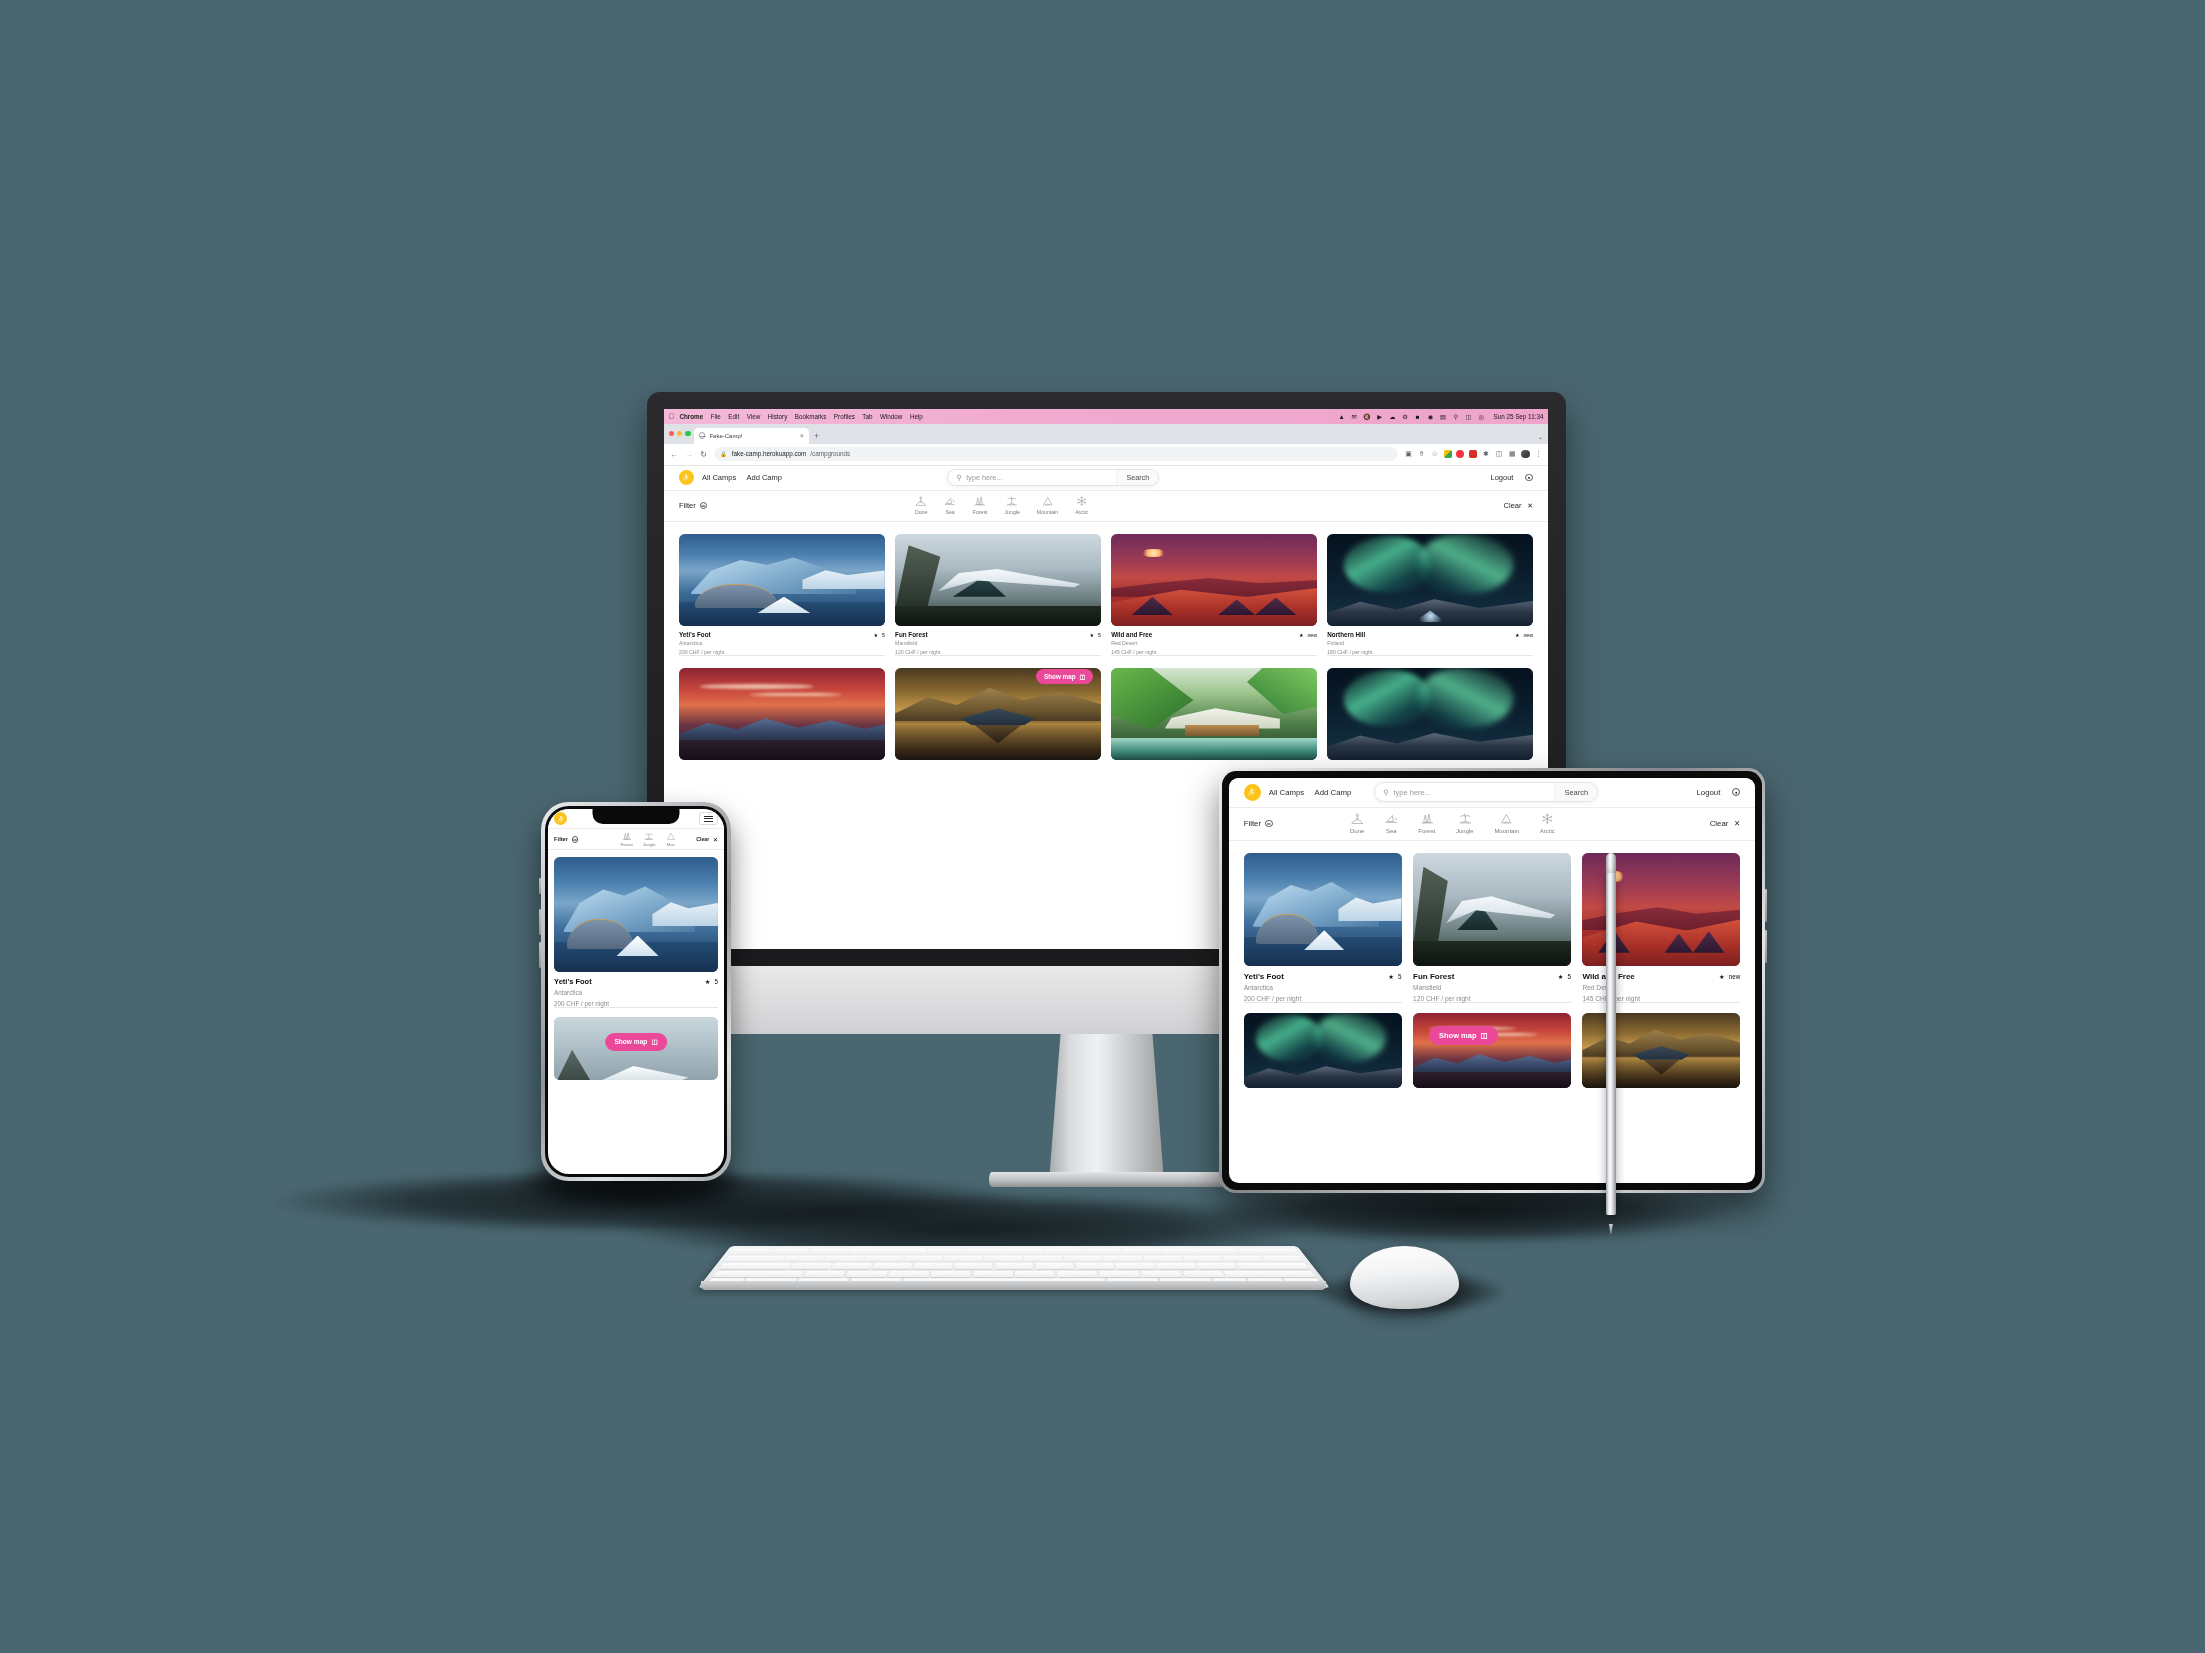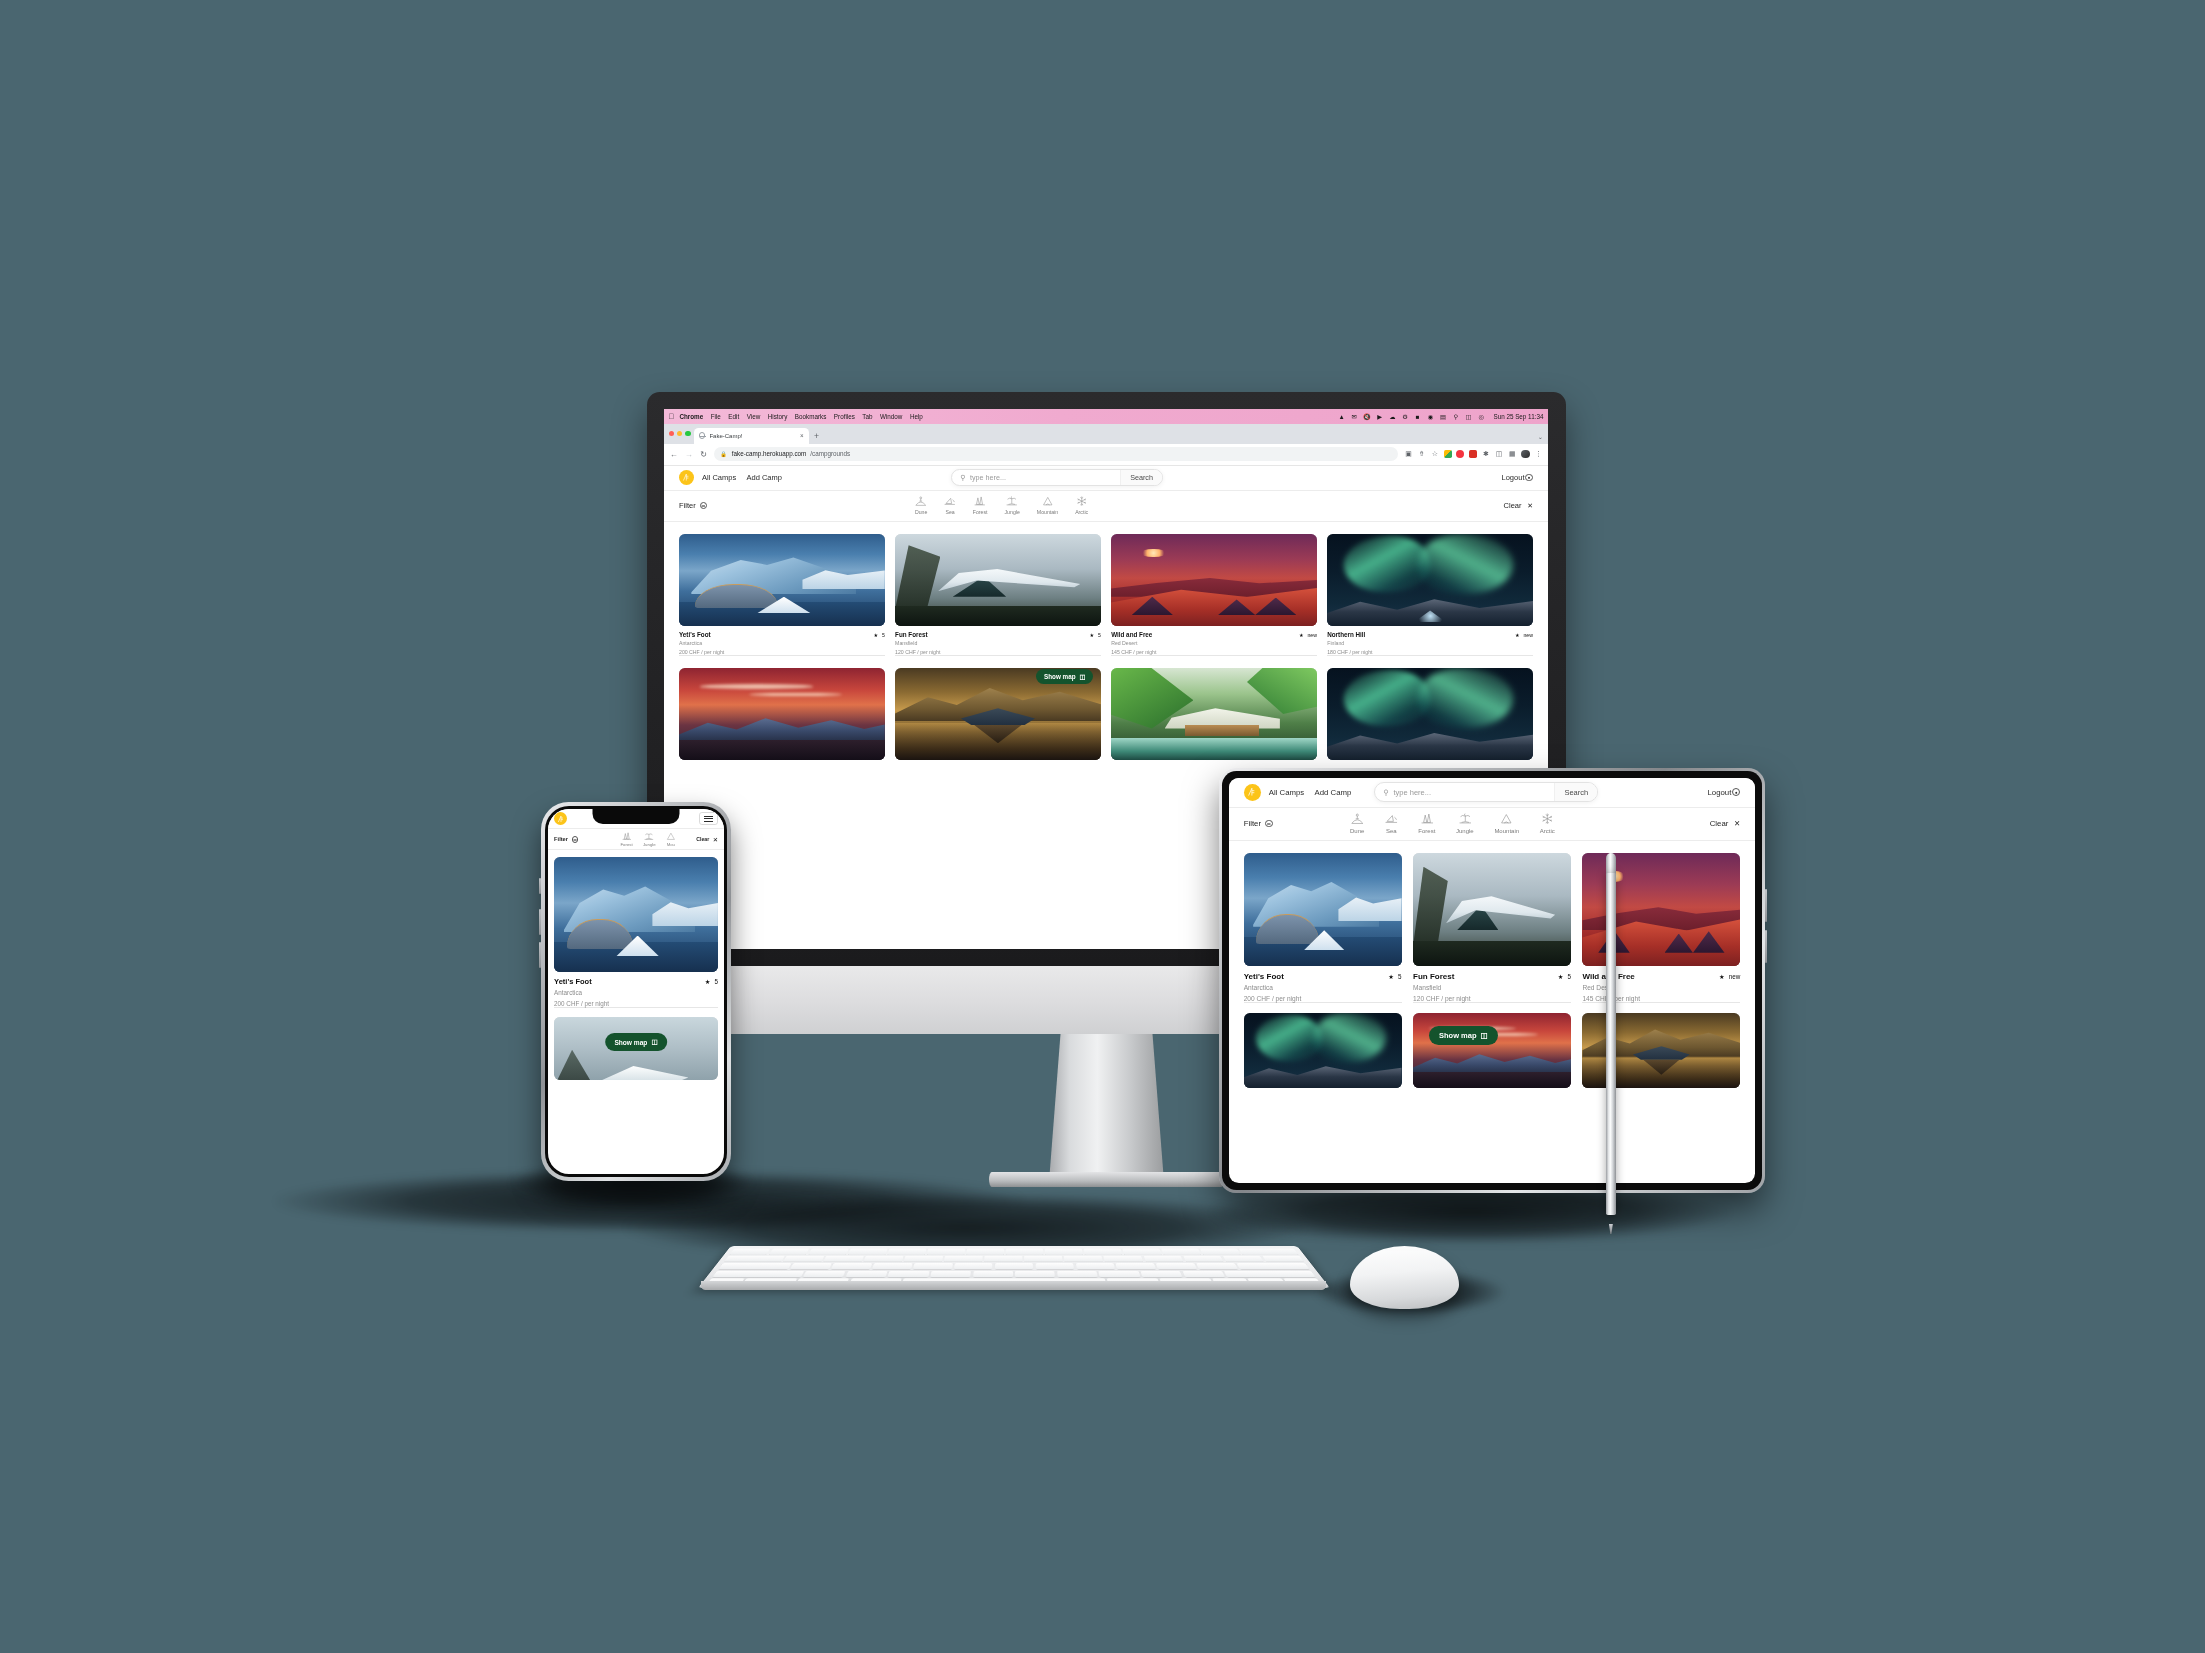--- a/index.html
+++ b/index.html
@@ -102,21 +102,21 @@
     flex: 0 0 auto; color: #fff;
   }
   .brand svg { display: block; }
   .navlinks { display: flex; gap: 10.3px; margin-left: 8px; }
   .navlink { color: #2b2b2b; white-space: nowrap; }
   .searchwrap { margin: 0 auto; display: flex; align-items: center;
     border: 0.6px solid #e3e3e3; border-radius: 574px; background: #fff;
     box-shadow: 0 1.1px 5.7px rgba(0,0,0,.06); overflow: hidden; }
   .searchwrap .sfield { display: flex; align-items: center; gap: 4.6px; padding: 0 8px; color: #9a9a9a; }
   .searchwrap .sbtn { background: #fafafa; color: #4a4a4a; height: 100%; display: flex; align-items: center; padding: 0 9.2px; border-left: 0.6px solid #f0f0f0;}
-  .logout { margin-left: auto; display: flex; align-items: center; gap: 1px; color: #2b2b2b; white-space: nowrap; }
+  .logout { margin-left: auto; display: flex; align-items: center; gap: 12px; color: #2b2b2b; white-space: nowrap; }
   .logout .uico { border-radius: 50%; border: 0.7px solid #555; display: inline-flex; align-items: center; justify-content: center; }
 
   .filterbar { display: flex; align-items: center; padding: 0 15px; border-bottom: 0.6px solid #ececec; }
   .filter-label { display: flex; align-items: center; gap: 4px; color: #1d1d1d; }
   .filter-label .fico { border-radius: 50%; border: 0.7px solid #555; display: inline-flex; align-items: center; justify-content: center; }
   .cats { margin: 0 auto; display: flex; }
   .cat { display: flex; flex-direction: column; align-items: center; gap: 1.1px; color: #7c7c7c; }
   .cat .cglyph { display: block; }
   .cat .clabel { white-space: nowrap; }
   .clearbtn { margin-left: auto; display: flex; align-items: center; gap: 5.7px; color: #1d1d1d; }
@@ -124,22 +124,22 @@
   .grid { display: grid; }
   .card { display: flex; flex-direction: column; }
   .card .photo { border-radius: 5.7px; overflow: hidden; position: relative; background: #ddd; }
   .card .titlerow { display: flex; align-items: baseline; }
   .card .cname { font-weight: bold; color: #111; }
   .card .crate { margin-left: auto; color: #111; display: flex; align-items: center; gap: 2.3px; white-space: nowrap; }
   .card .cloc { color: #8d8d8d; }
   .card .cprice { color: #8d8d8d; border-bottom: 0.6px solid #e6e6e6; display: inline-block; }
 
   .showmap {
-    position: absolute; background: #14532d; color: #fff; border-radius: 574px;
-    display: flex; align-items: flex-end; gap: 4px; font-weight: bold; white-space: nowrap; z-index: 40;
+    position: absolute; background: #ec4899; color: #fff; border-radius: 574px;
+    display: flex; align-items: flex-start; gap: 4px; font-weight: bold; white-space: nowrap; z-index: 40;
   }
 
   
   .sc { position: absolute; inset: 0; }
   
   .sc-ice { background: linear-gradient(180deg,#2f5d8c 0%, #4a7fae 22%, #7ba6c9 40%, #3f6f9c 62%, #18365a 100%); }
   .sc-ice .berg1 { position:absolute; left:6%; top:20%; width:80%; height:45%;
     background: linear-gradient(160deg,#cfe3f3 0%, #9cc2de 35%, #6e9cc0 70%, #4d7ba3 100%);
     clip-path: polygon(0% 96%, 12% 44%, 30% 18%, 46% 30%, 62% 12%, 82% 40%, 100% 70%, 100% 100%, 0 100%); }
   .sc-ice .berg2 { position:absolute; right:0; top:34%; width:40%; height:26%;

